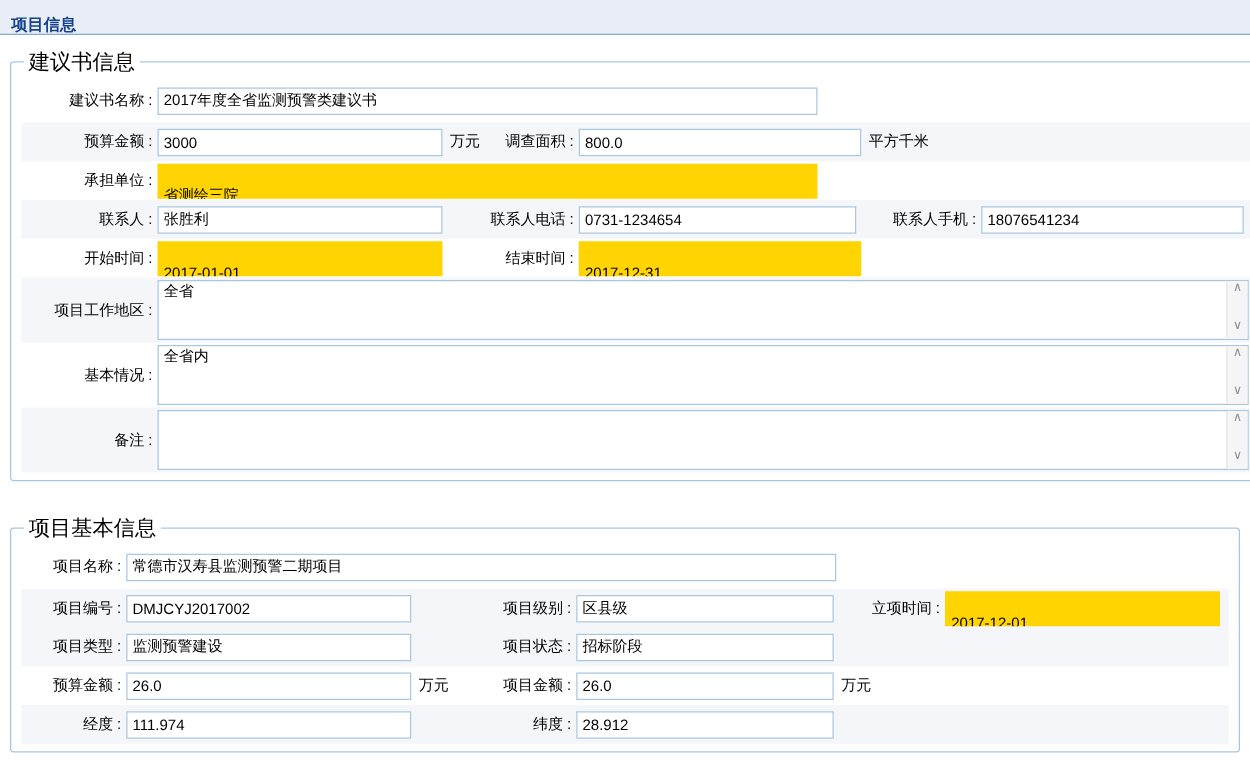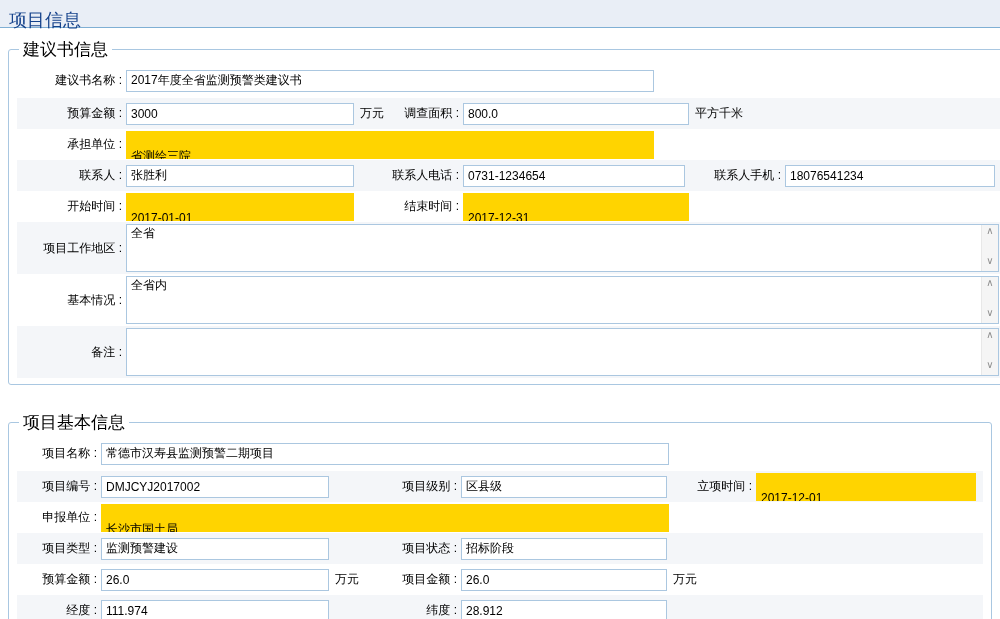--- a/index.html
+++ b/index.html
@@ -7,21 +7,21 @@
   body {
     width:1000px; height:619px; overflow:hidden;
     background:#ffffff; color:#000;
     font-family:"Liberation Sans","DejaVu Sans",sans-serif;
     font-size:12px;
   }
   .header {
     height:28px; background:#e9eef6; border-bottom:1px solid #7fafd4;
     display:flex; align-items:center; padding:0 9px;
   }
-  .header .title { color:#15428b; font-weight:normal; font-size:18px;margin-top:12px; }
+  .header .title { color:#15428b; font-weight:bold; font-size:13px;margin-top:12px; }
 
   fieldset.panel {
     margin:10px 8px 0 8px; border:1px solid #a9c7e1; border-radius:3px;
     padding:2px 8px 6px 8px; background:#fff;
   }
   fieldset.panel.second { margin-top:26px; }
   legend { font-size:17px; padding:0 4px; margin-left:2px; color:#000; }
 
   .frow { display:flex; align-items:center; min-height:31px; padding:0 2px; }
   .frow.first { min-height:35px; }
@@ -155,24 +155,20 @@
 
   <div class="frow alt">
     <span class="lbl w-lbl2">项目编号 :</span>
     <input class="txt w228" type="text" value="DMJCYJ2017002" style="">
     <span class="lbl ml128">项目级别 :</span>
     <input class="txt w203" type="text" value="区县级" style="">
     <span class="lbl ml85">立项时间 :</span>
     <div class="yellow w220">2017-12-01</div>
   </div>
 
-  <div class="frow">
-    <span class="lbl w-lbl2">申报单位 :</span>
-    <div class="yellow w526">长沙市国土局</div>
-  </div>
 
   <div class="frow alt">
     <span class="lbl w-lbl2">项目类型 :</span>
     <input class="txt w228" type="text" value="监测预警建设" style="">
     <span class="lbl ml128">项目状态 :</span>
     <input class="txt w203" type="text" value="招标阶段" style="">
   </div>
 
   <div class="frow">
     <span class="lbl w-lbl2">预算金额 :</span>

